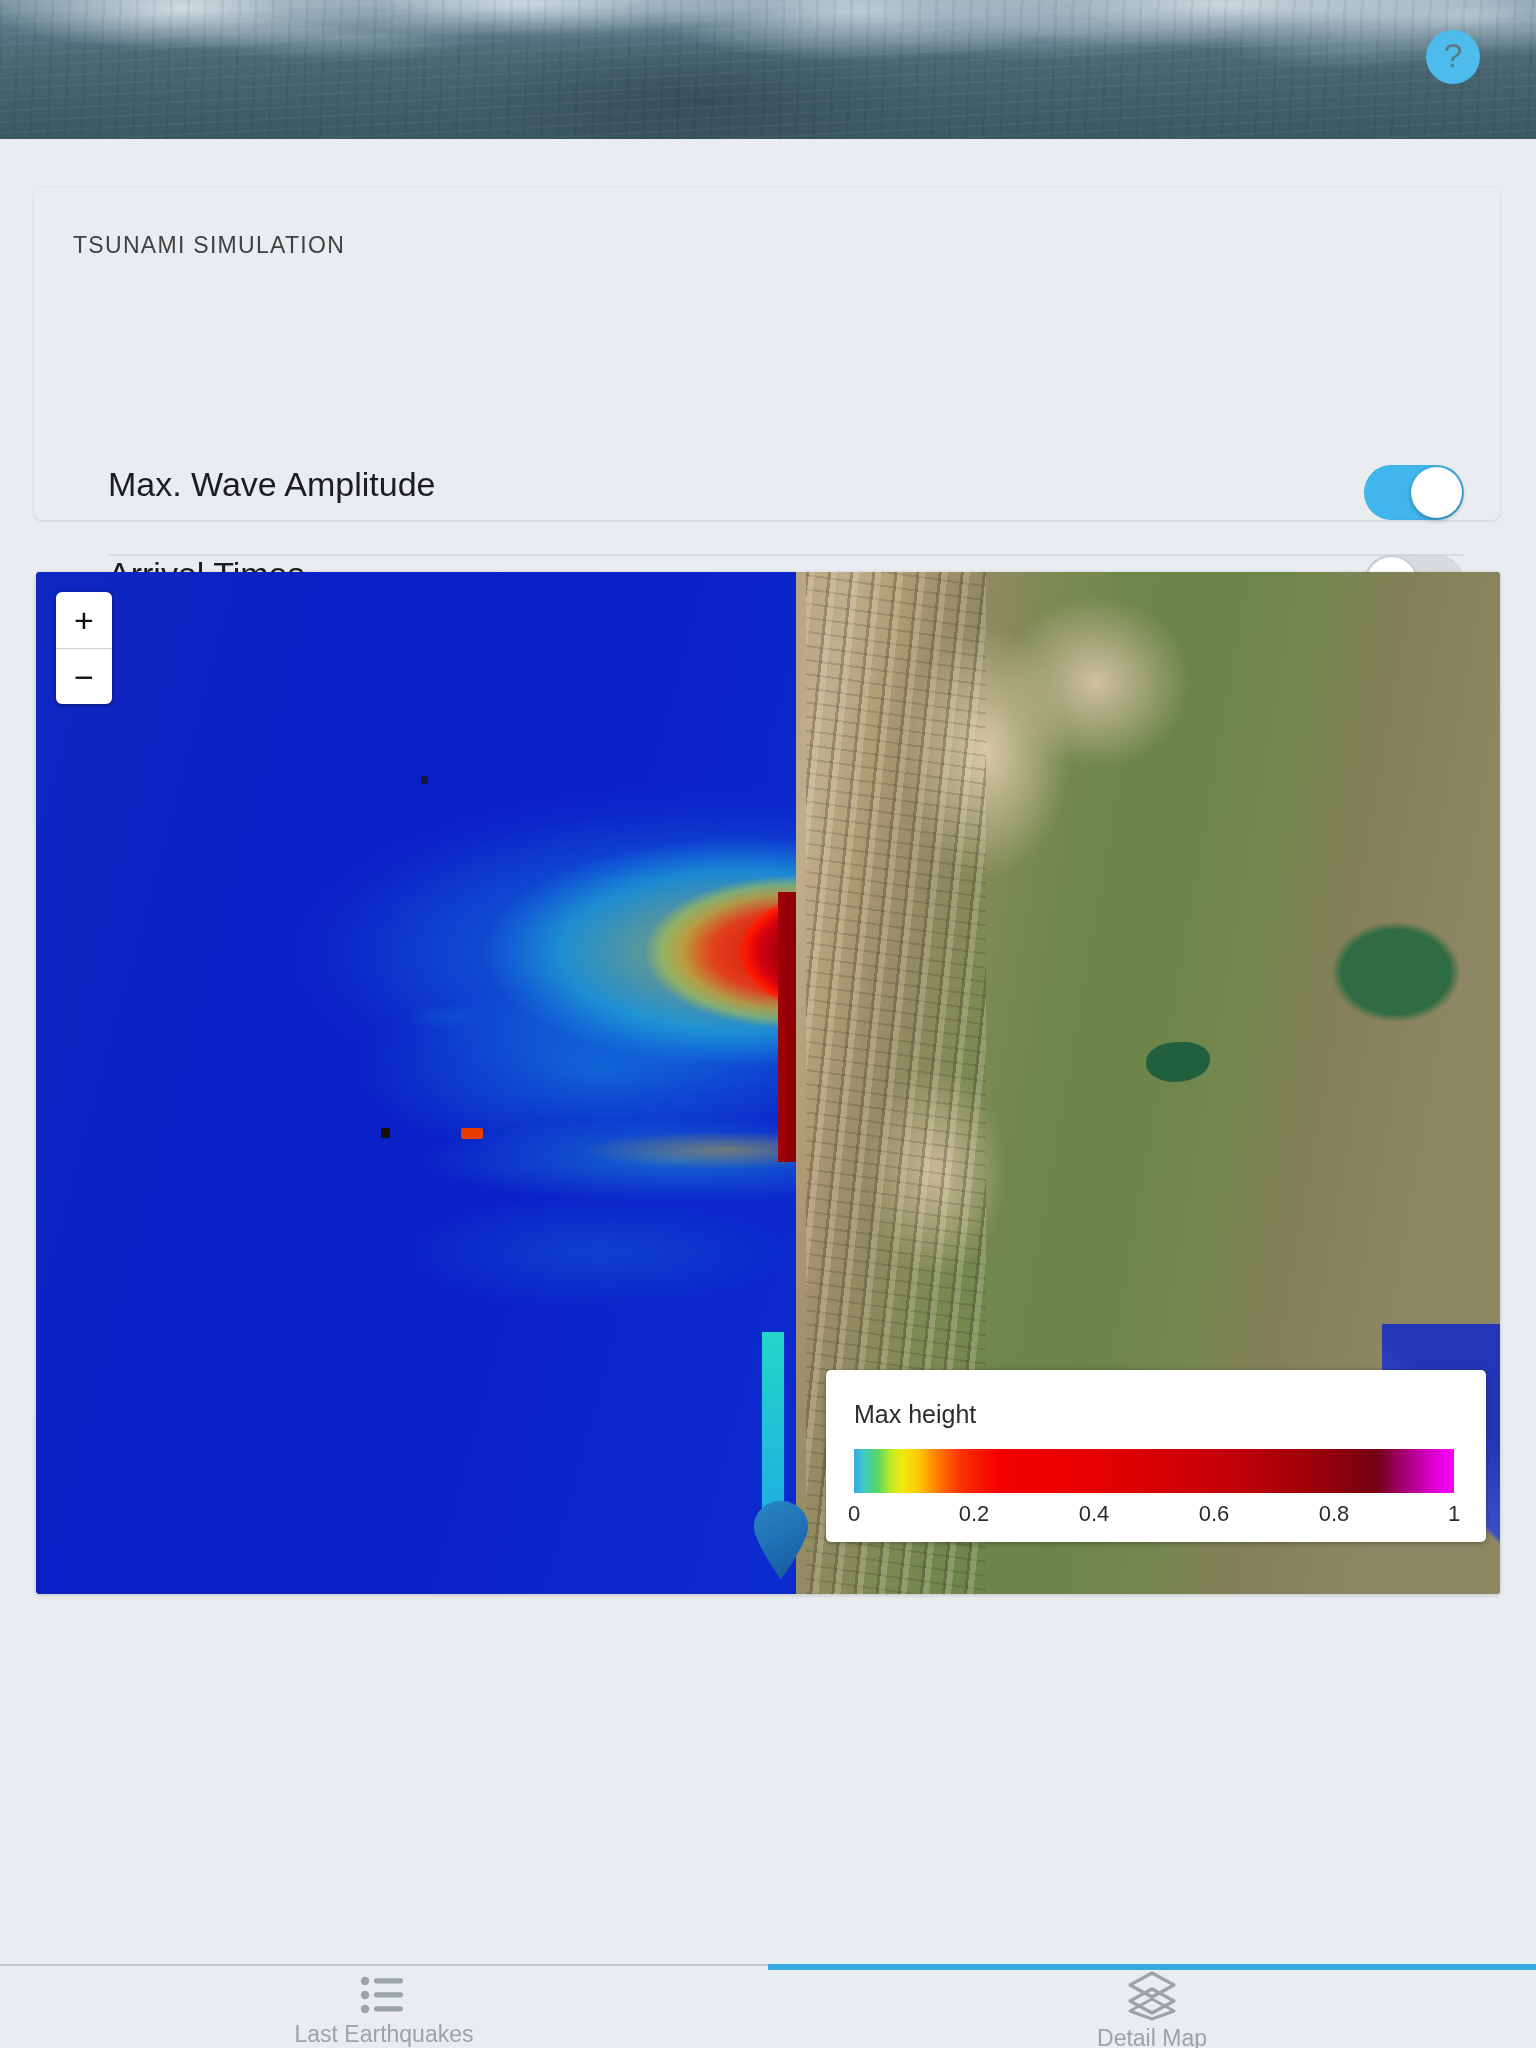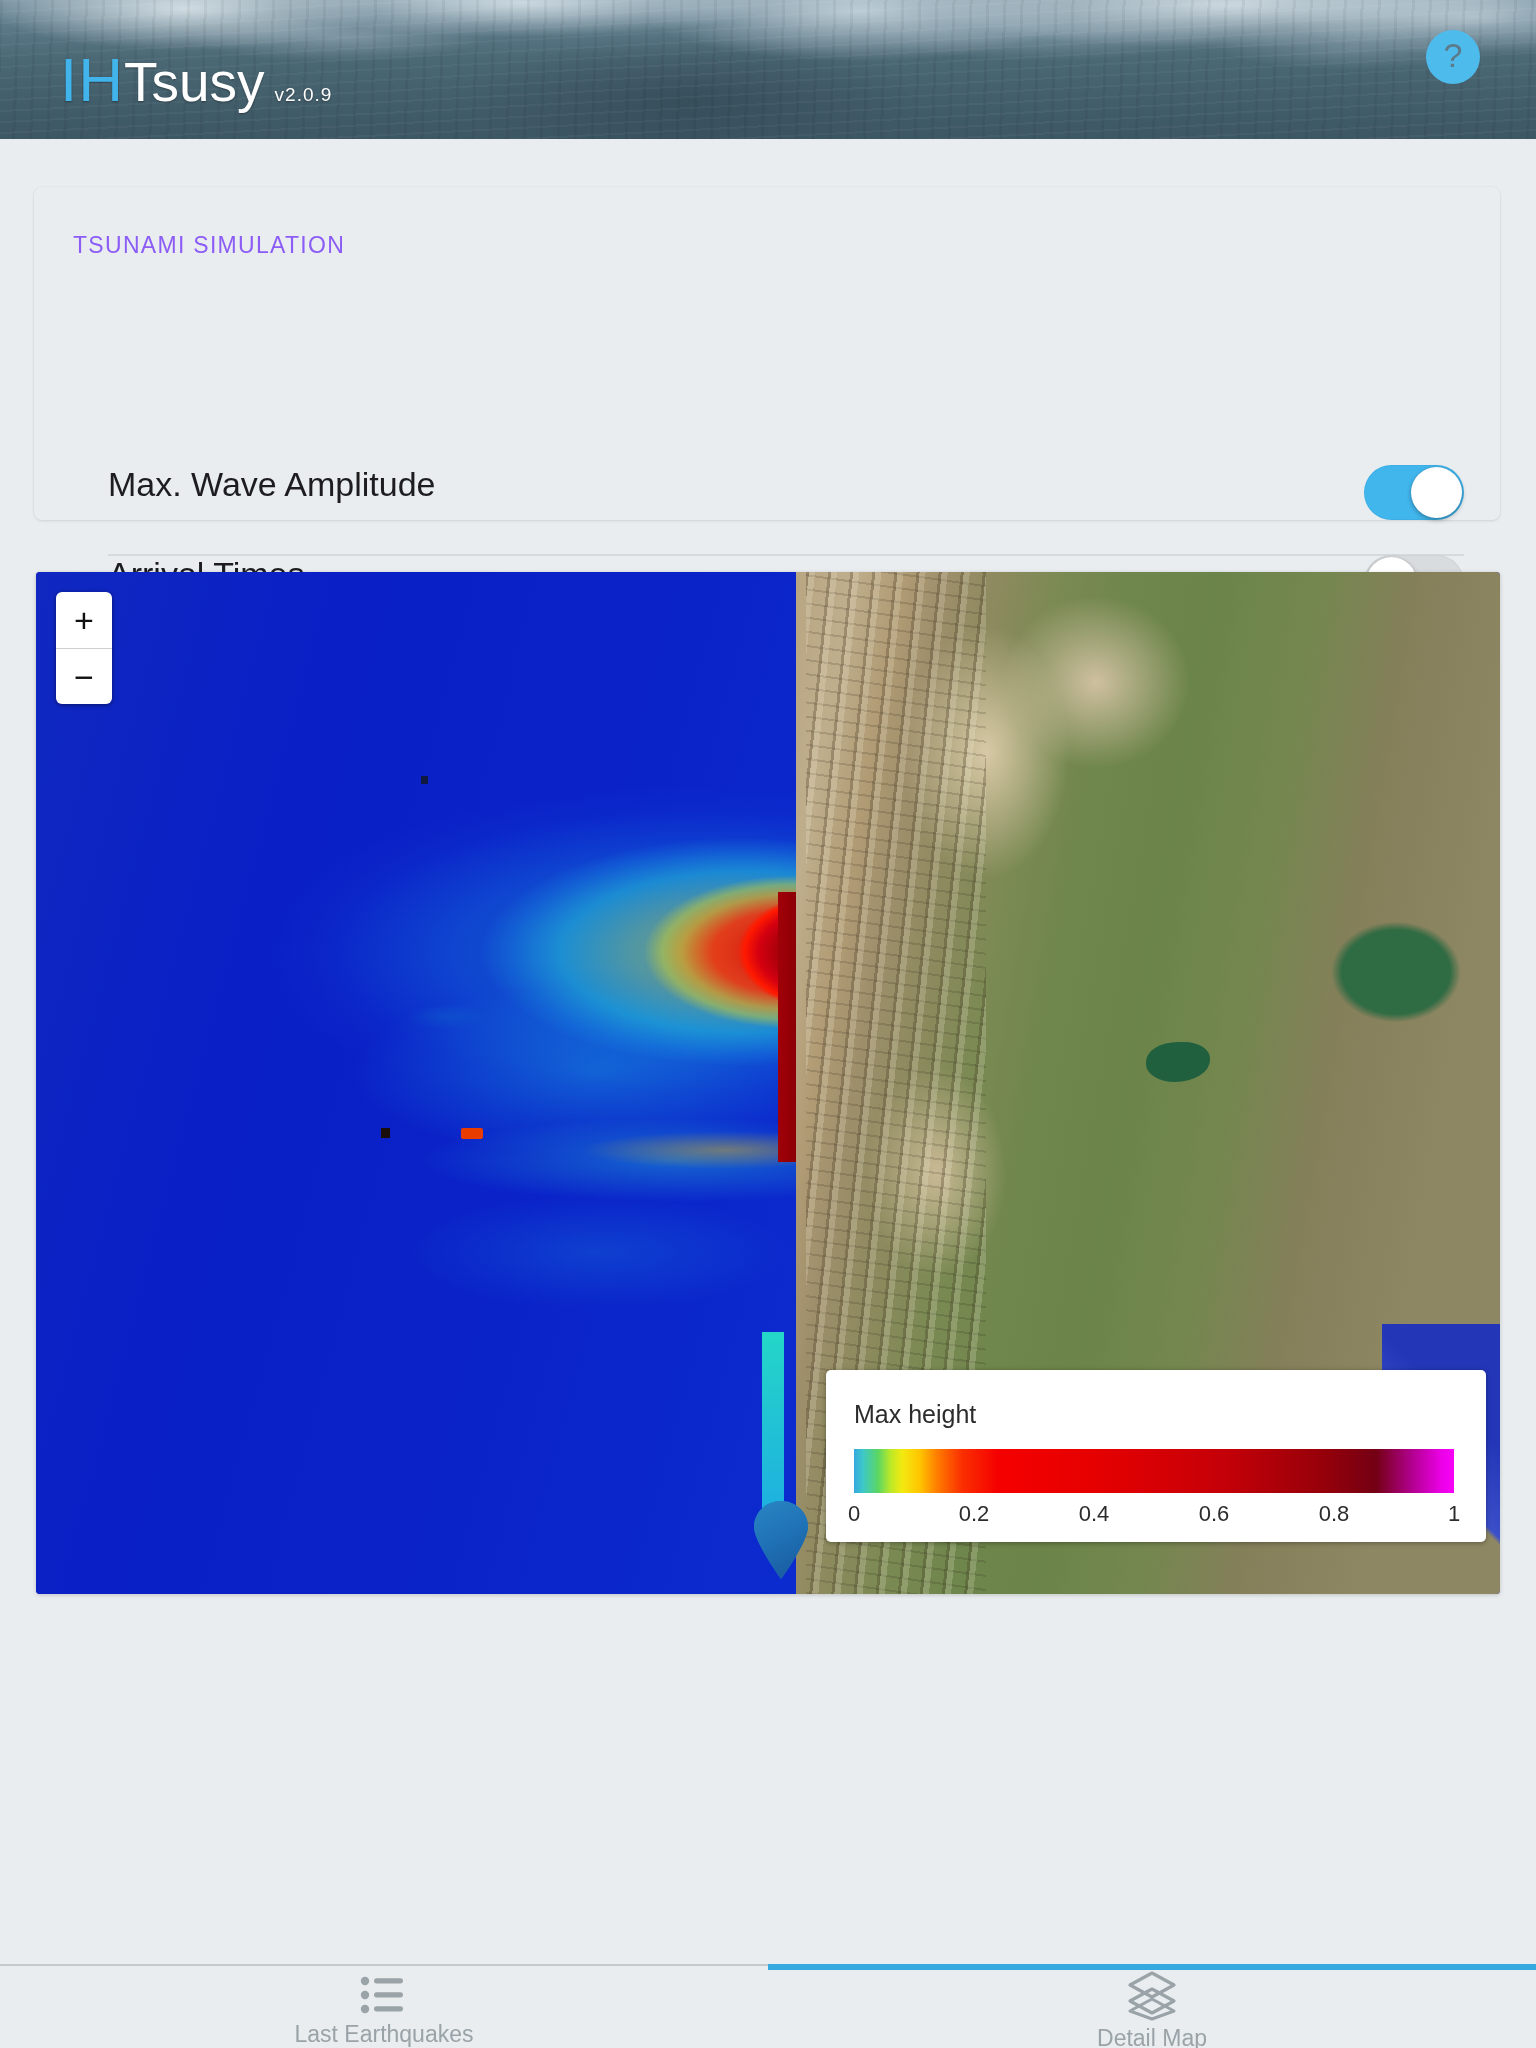--- a/index.html
+++ b/index.html
@@ -103,21 +103,21 @@
     background: #e9edef;
     border-radius: 8px;
     box-shadow: 0 1px 3px rgba(0,0,0,0.10), 0 0 0 1px rgba(0,0,0,0.015);
   }
   .settings-title {
     position: absolute;
     left: 39px;
     top: 45px;
     font-size: 23px;
     letter-spacing: 1.3px;
-    color: #8b5cf6;
+    color: #404040;
     font-weight: 400;
   }
   .toggle-row {
     position: absolute;
     left: 74px;
     width: 1356px;
     height: 91px;
     display: flex;
     justify-content: space-between;
     border-bottom: 2px solid #d6dadc;
@@ -468,25 +468,20 @@
     font-weight: 400;
   }
 </style>
 </head>
 <body>
 
 <div class="header">
   <div class="header-photo"></div>
   <div class="header-photo-streaks"></div>
 
-  <div class="logo">
-    <span class="logo-ih">IH</span>
-    <span class="logo-tsusy">Tsusy</span>
-    <span class="logo-version">v2.0.9</span>
-  </div>
 
   <button class="help-button">
     <span>?</span>
   </button>
 </div>
 
 <div class="settings-card">
   <div class="settings-title">TSUNAMI SIMULATION</div>
 
   <div class="toggle-row row-1">

